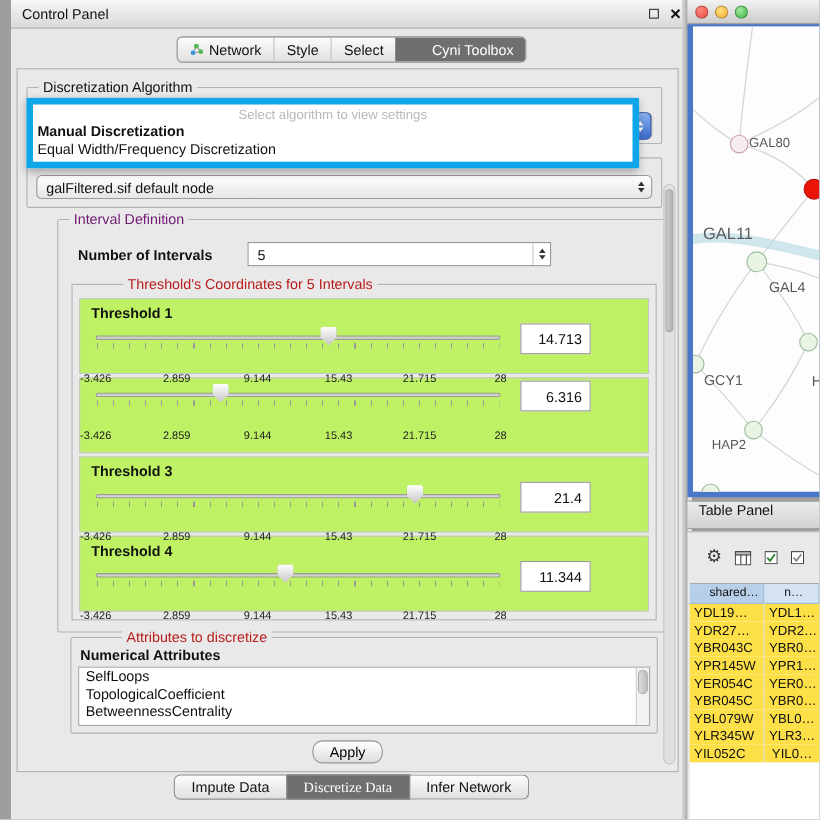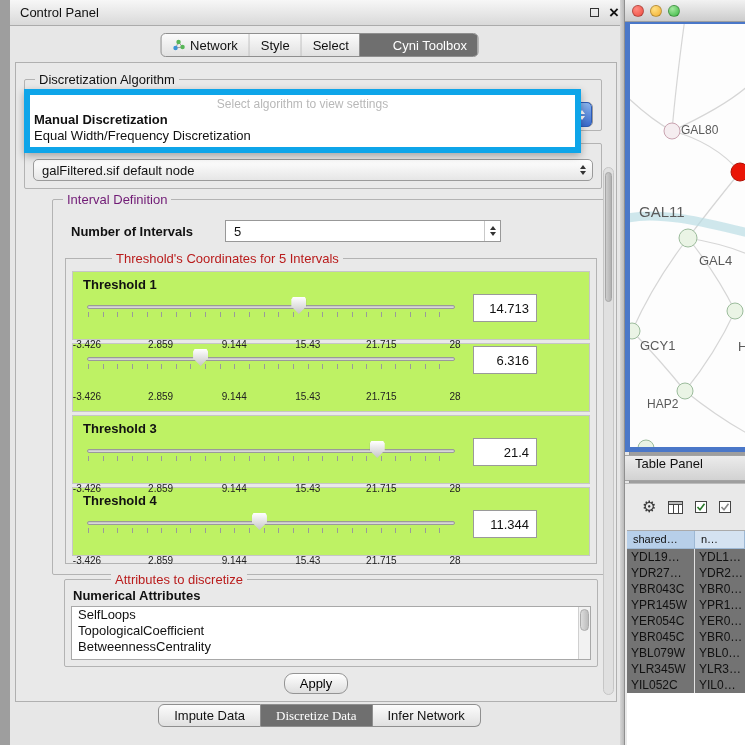--- a/index.html
+++ b/index.html
@@ -129,28 +129,28 @@
   #table-panel-header { position:absolute; left:625px; top:455px; width:120px; height:26px;
     background:linear-gradient(#ececec,#d2d2d2); border-top:1px solid #a2a2a2;
     border-bottom:1px solid #a2a2a2; display:flex; padding-left:10px; font-size:13px; }
   #table-panel { position:absolute; left:625px; top:483px; width:120px; bottom:0;
     background:#e9e9e9; border-top:1px solid #bbb; }
   .tp-toolbar { height:26px; margin-top:10px; display:flex; align-items:center; gap:12px; padding-left:17px; }
   .gear { font-size:16px; color:#3a3a3a; line-height:16px; }
   .tp-table { position:absolute; left:2px; right:0; top:46px; bottom:0; background:#fff;
     border-top:1px solid #aaa; }
   .thead { display:flex; height:18px; }
-  .th { font-size:11px; padding:2px 6px; border-right:1px solid #9db8d4; border-bottom:1px solid #9db8d4;
+  .th { font-size:11px; padding:2px 18px; border-right:1px solid #9db8d4; border-bottom:1px solid #9db8d4;
     white-space:nowrap; overflow:hidden; }
   .th.c0 { width:68px; background:#b7cfe9; }
   .th.c1 { flex:1; background:#d4e2f1; }
-  .tr { display:flex; height:16px; background:#737373; }
+  .tr { display:flex; height:16px; background:#fde047; }
   .td { font-size:12px; padding:1px 4px; white-space:nowrap; overflow:hidden; }
   .td.c0 { width:68px; border-right:1px solid #e2e2e2; }
-  .td.c1 { flex:1; }
+  .td.c1 { flex:1;text-align:center; }
 
   
   .tri { width:0; height:0; border-left:3.5px solid transparent; border-right:3.5px solid transparent; }
   .tri.up { border-bottom:4.5px solid #333; }
   .tri.down { border-top:4.5px solid #333; }
   .tri.w-up { border-bottom:4.5px solid #fff; }
   .tri.w-down { border-top:4.5px solid #fff; }
 </style>
 </head>
 <body>

